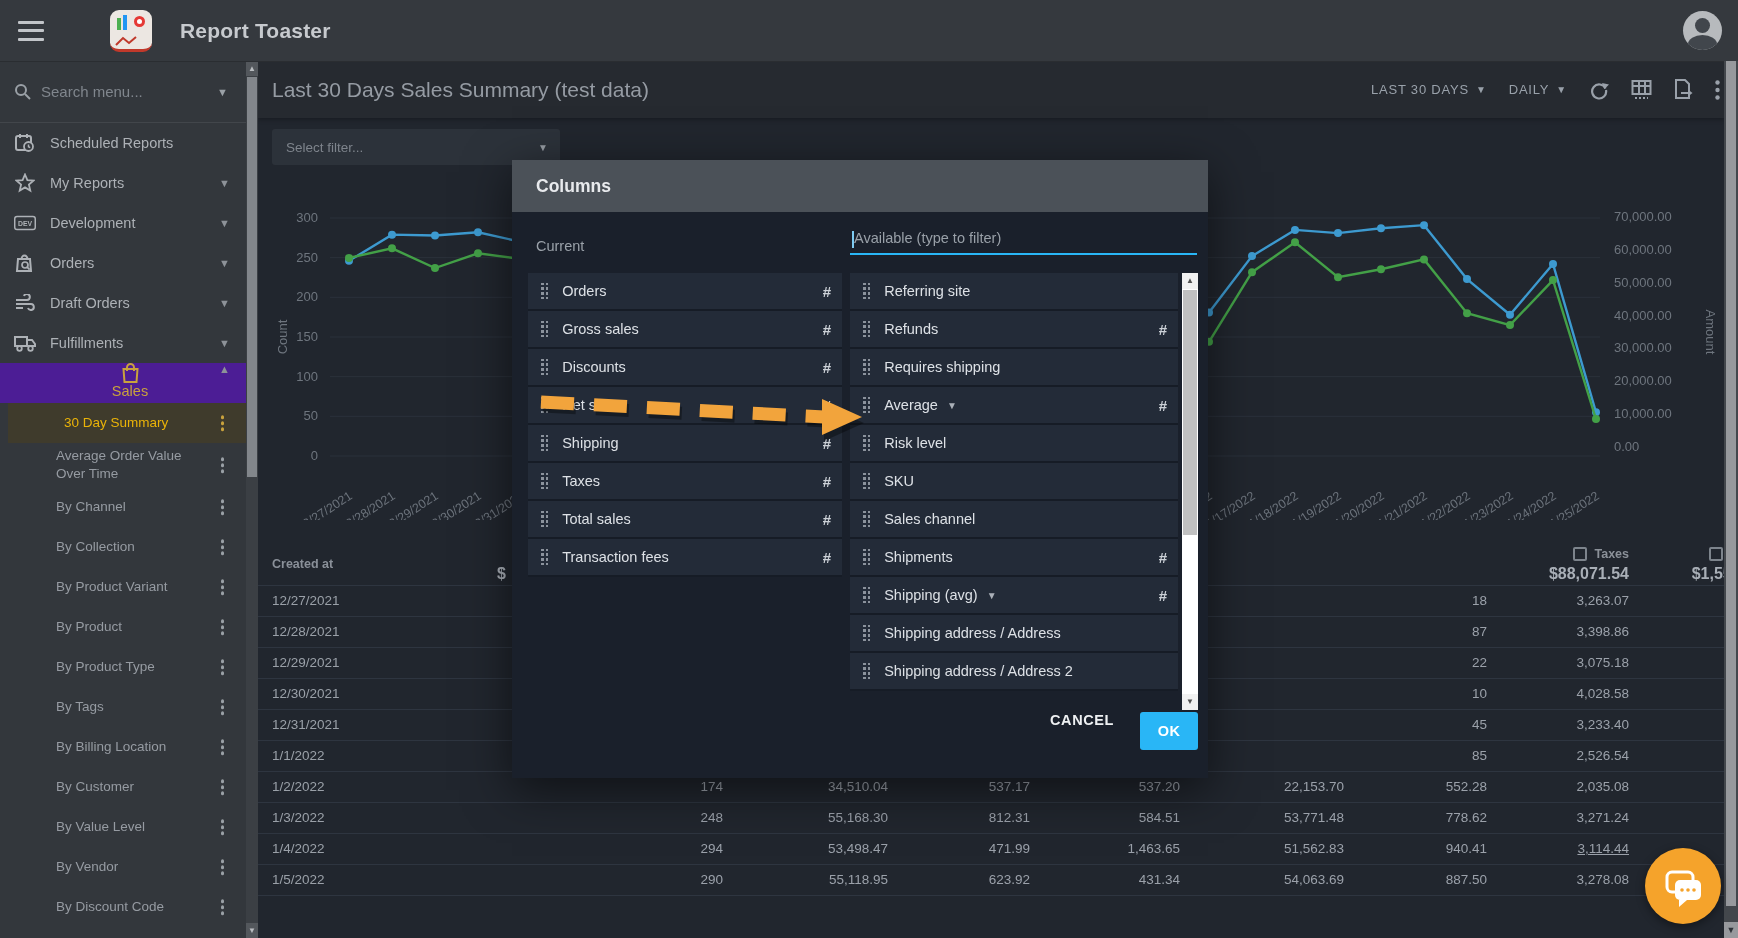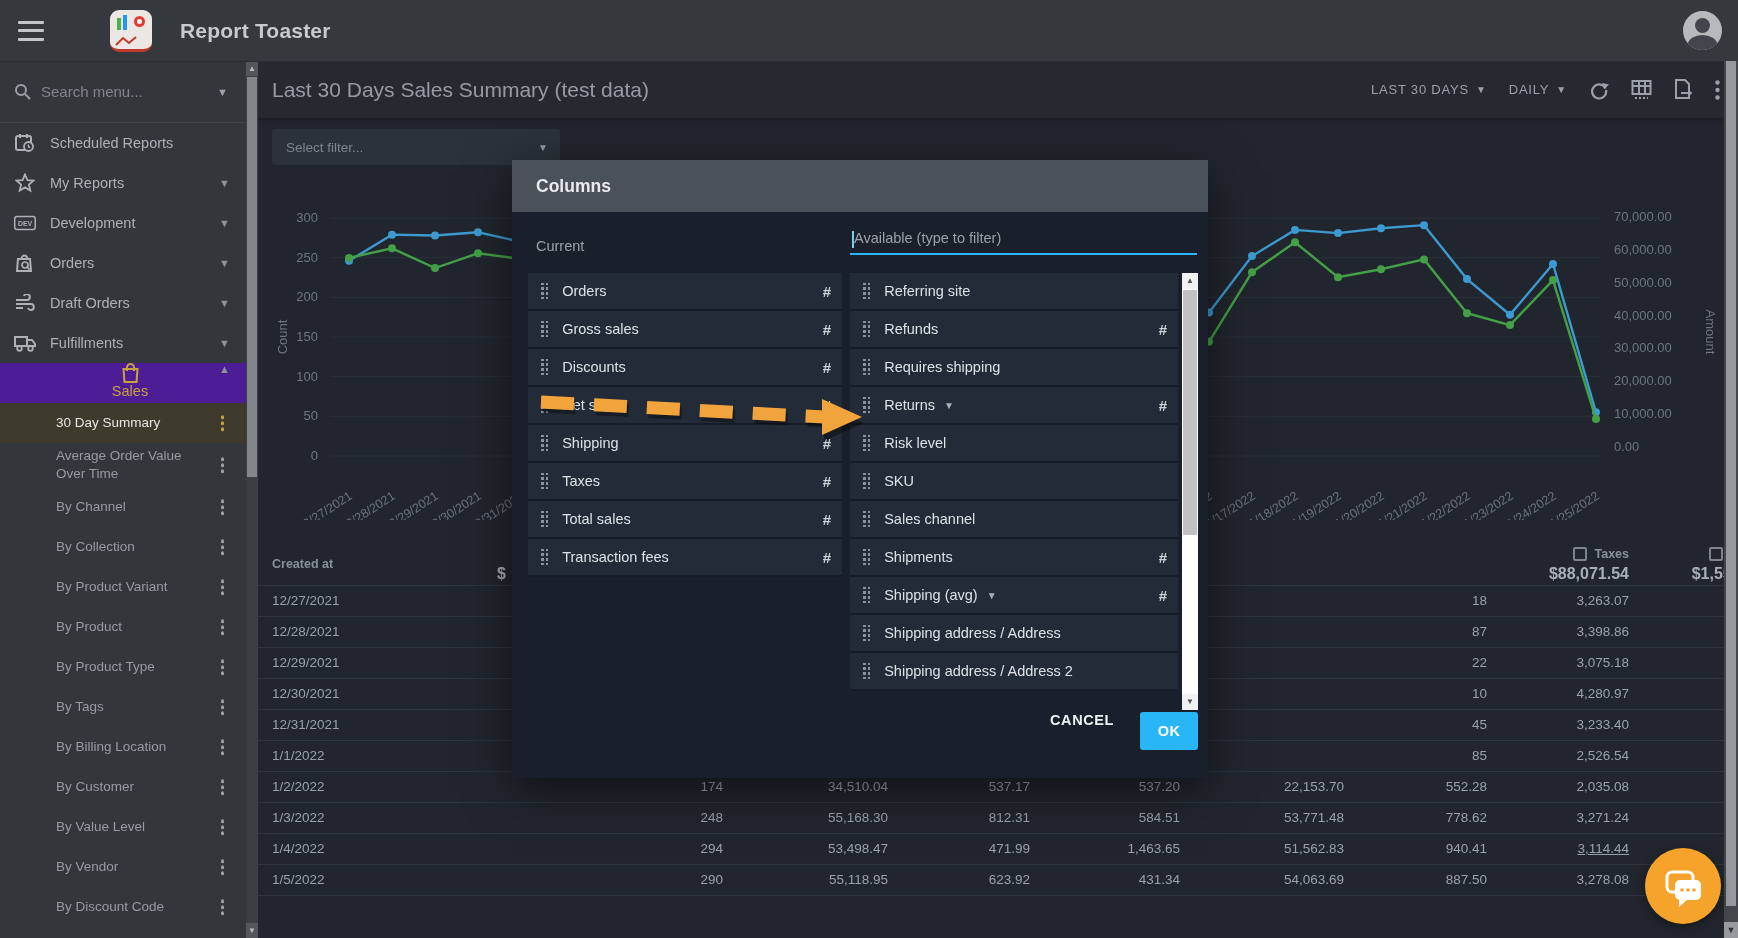--- a/index.html
+++ b/index.html
@@ -38,21 +38,21 @@
   .nav-item .nicon{width:22px; margin-left:14px; display:flex; justify-content:center;}
   .nav-item .nlabel{margin-left:14px;}
   .nav-item .chev{position:absolute; right:16px; font-size:11px; color:#8d9298;}
   .nav-item.gold{color:#c9a23d;}
   .sub-item{ min-height:40px; display:flex; align-items:center; color:#969ba2; font-size:13.5px;
     cursor:pointer; position:relative; padding:4px 30px 4px 56px;}
   .sub-item .slabel{ width:158px; line-height:1.35;}
   .sub-item .kebab{ position:absolute; right:22px; top:50%; transform:translateY(-50%);
     display:flex; flex-direction:column; gap:2.5px;}
   .sub-item .kebab i{width:3.5px;height:3.5px;border-radius:50%;background:#9aa0a6;display:block;}
-  .sub-item.active{ background:#3f3b2c; color:#e5e5e5;}
+  .sub-item.active{ background:#3f3b2c; color:#eab308;margin-left:8px;}
   .sub-item.active .kebab i{background:#c9a23d;}
 
   
   .side-sb{position:absolute; left:246px; top:61px; width:12px; height:877px; background:#3b3f44; z-index:31;}
   .side-sb .arr{position:absolute; left:0; width:12px; height:15px; background:#53575c; color:#b9bcc0;
     font-size:8px; text-align:center; line-height:15px; cursor:pointer;}
   .side-sb .thumb{position:absolute; left:1px; top:16px; width:10px; height:400px; background:#82868b; cursor:pointer;}
 
   
   .report-bar{position:absolute; left:258px; top:61px; width:1466px; height:57px; background:#262a30;
@@ -538,21 +538,21 @@
           <div class="tcell date" style="left: 14px; width: 110px;">12/29/2021</div>
           <div class="tcell" style="right: 1001px; width: 130px;">278</div>
           <div class="tcell" style="right: 237px; width: 130px;">22</div>
           <div class="tcell" style="right: 95px; width: 130px;">3,075.18</div>
           <div class="tcell" style="right: -70px; width: 130px;">54,471.93</div>
         </div>
         <div class="trow" style="top: 560px;">
           <div class="tcell date" style="left: 14px; width: 110px;">12/30/2021</div>
           <div class="tcell" style="right: 1001px; width: 130px;">282</div>
           <div class="tcell" style="right: 237px; width: 130px;">10</div>
-          <div class="tcell" style="right: 95px; width: 130px;">4,280.97</div>
+          <div class="tcell" style="right: 95px; width: 130px;">4,028.58</div>
           <div class="tcell" style="right: -70px; width: 130px;">58,945.16</div>
         </div>
         <div class="trow" style="top: 591px;">
           <div class="tcell date" style="left: 14px; width: 110px;">12/31/2021</div>
           <div class="tcell" style="right: 1001px; width: 130px;">270</div>
           <div class="tcell" style="right: 237px; width: 130px;">45</div>
           <div class="tcell" style="right: 95px; width: 130px;">3,233.40</div>
           <div class="tcell" style="right: -70px; width: 130px;">57,211.26</div>
         </div>
         <div class="trow" style="top: 622px;">
@@ -886,21 +886,21 @@
             </span>
             <span>
               <i></i>
               <i></i>
             </span>
             <span>
               <i></i>
               <i></i>
             </span>
           </span>
-          <span class="lbl">Returns</span>
+          <span class="lbl">Average</span>
           <span class="dd">▼</span>
           <span class="hash">#</span>
         </div>
         <div class="mrow">
           <span class="drag">
             <span>
               <i></i>
               <i></i>
             </span>
             <span>

